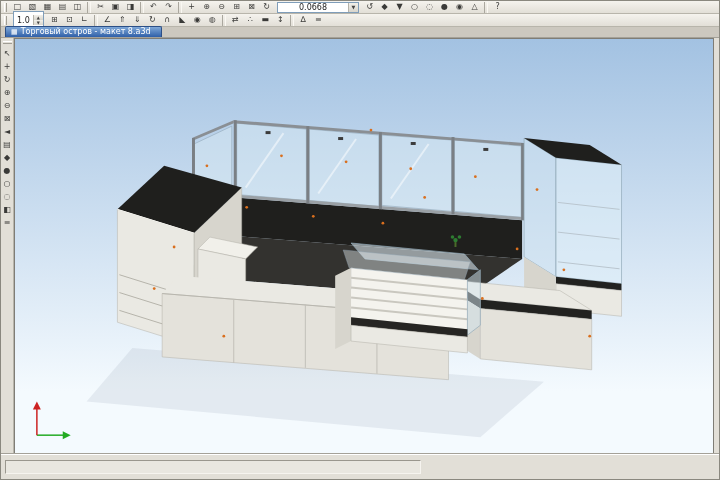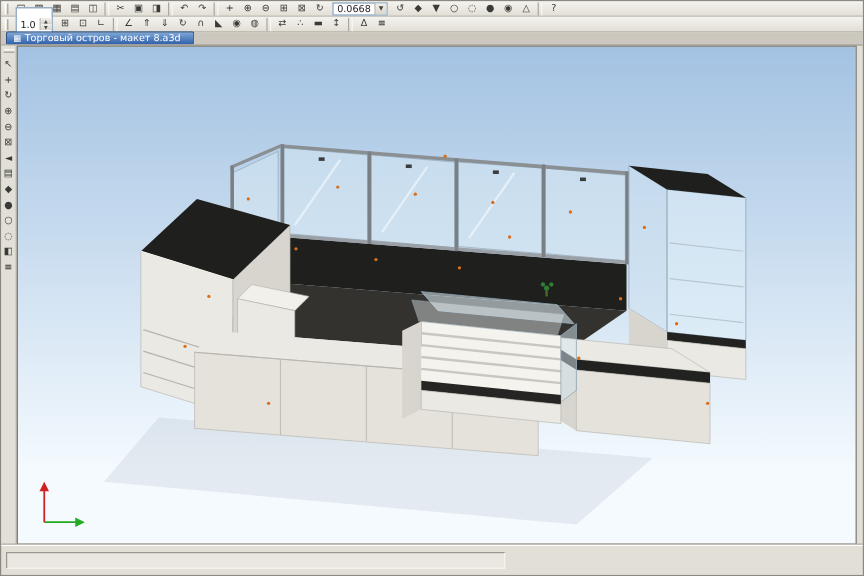--- a/index.html
+++ b/index.html
@@ -16,24 +16,24 @@
   .toolbar-second{top:13px;height:13px;}
   .grip{width:3px;height:9px;border-left:1px solid #fff;border-right:1px solid #a09d94;margin:0 3px 0 1px;}
   .tb-group{display:flex;align-items:center;}
   .tbtn{width:15px;height:12px;padding:0;margin:0;border:1px solid transparent;background:transparent;
         font-family:"DejaVu Sans",sans-serif;font-size:8px;line-height:10px;color:#3a3a38;
         text-align:center;overflow:hidden;cursor:default;}
   .tbtn[data-name="separator"]{width:4px;min-width:4px;height:11px;margin:0 2px;border:none;
         border-left:1px solid #aaa79e;border-right:1px solid #faf8f3;background:none;}
   .combo{display:flex;align-items:center;height:11px;background:#fff;border:1px solid #7f9db9;
          font-size:8px;color:#222;margin:0 3px;}
-  .combo .val{padding:0 3px;min-width:34px;}
+  .combo .val{padding:0 21px;min-width:34px;}
   .combo .drop{width:10px;height:9px;background:linear-gradient(#f2f0ea,#d8d5cc);
          border-left:1px solid #b5b2a9;font-size:5px;line-height:9px;text-align:center;color:#444;}
-  .spinbox{display:flex;align-items:center;height:29px;background:#fff;border:1px solid #7f9db9;
+  .spinbox{display:flex;align-items:center;height:18px;background:#fff;border:1px solid #7f9db9;
          font-size:8px;color:#222;margin:0 3px;}
   .spinbox .val{padding:0 3px;min-width:18px;}
   .spin{display:flex;flex-direction:column;border-left:1px solid #b5b2a9;}
   .spin span{width:9px;height:5px;font-size:4px;line-height:5px;text-align:center;
          background:linear-gradient(#f2f0ea,#d8d5cc);color:#444;}
 
   
   .tabbar{position:absolute;top:26px;left:0;right:0;height:11px;background:#ccc8bf;
           border-bottom:1px solid #a4a198;display:flex;align-items:flex-end;padding-left:4px;}
   .tab{display:flex;align-items:center;gap:3px;height:11px;padding:0 10px 0 5px;

